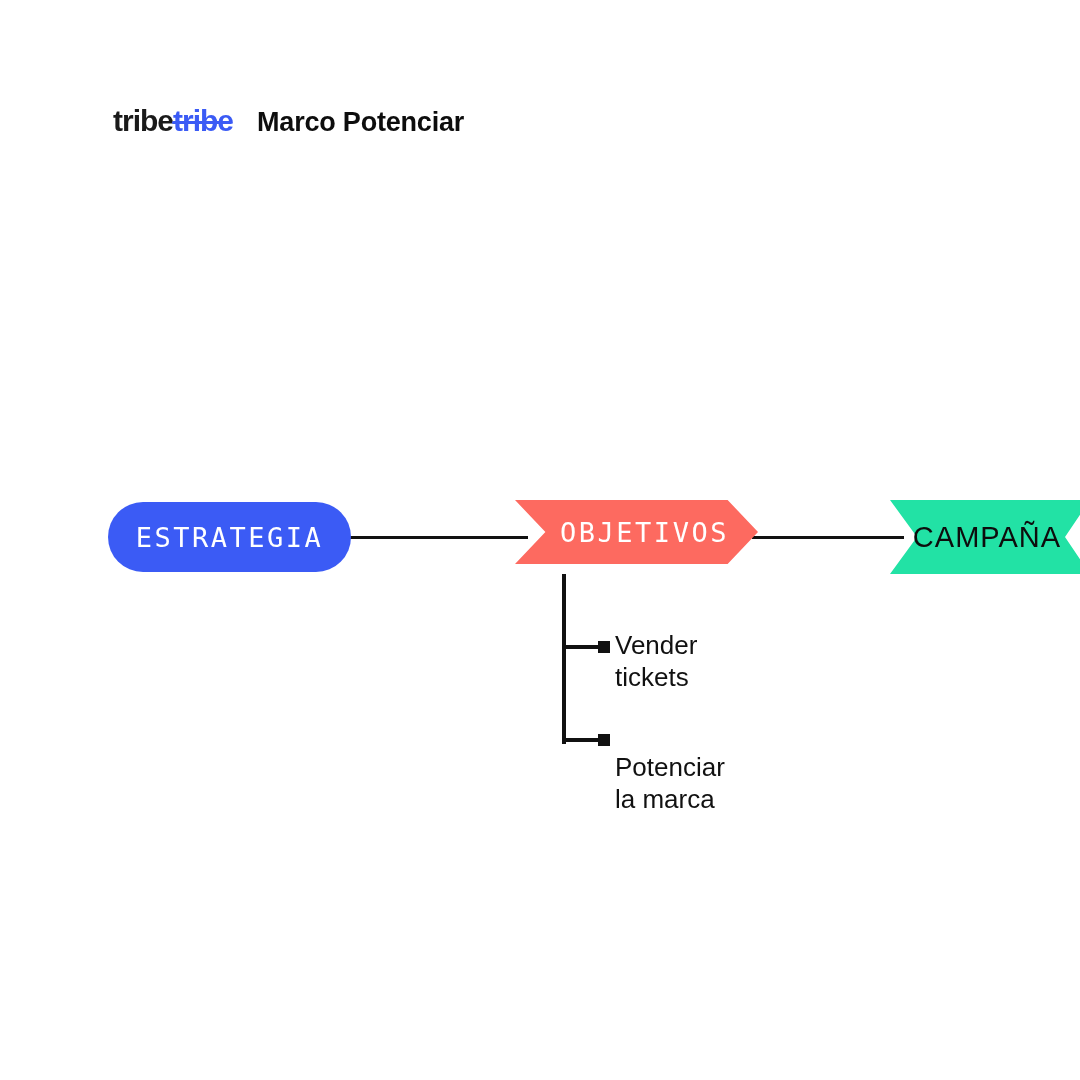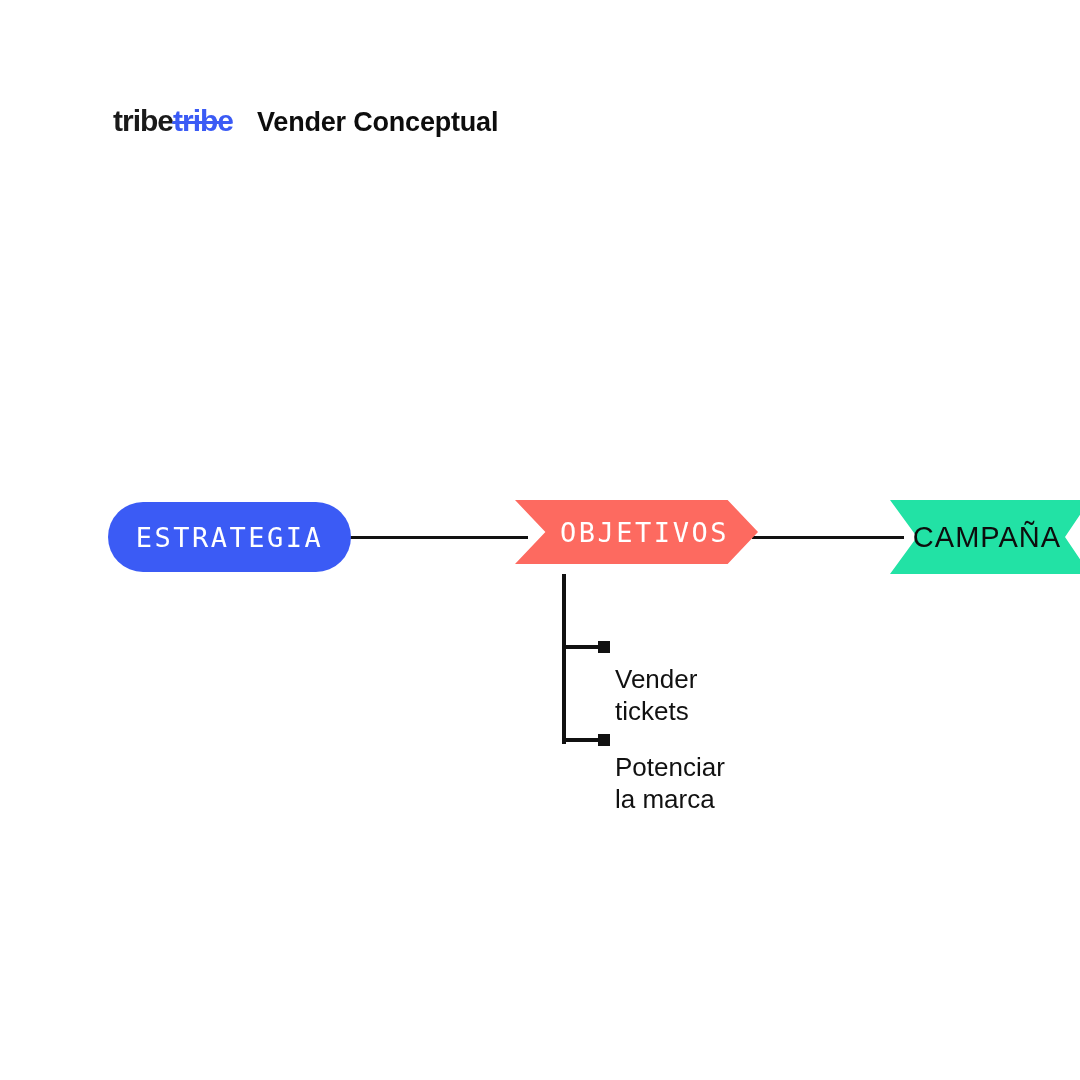--- a/index.html
+++ b/index.html
@@ -72,33 +72,33 @@
   .branch-1   { left:562px; top:645px; width:42px; }
   .branch-2   { left:562px; top:738px; width:42px; }
   .bullet     { position:absolute; width:12px; height:12px; background:#111; }
   .bullet-1   { left:598px; top:641px; }
   .bullet-2   { left:598px; top:734px; }
 
   .branch-text {
     position:absolute; font-family:"Liberation Sans", sans-serif;
     font-size:26px; color:#111111; line-height:32px; white-space:pre-line;
   }
-  .branch-text-1 { left:615px; top:663px; }
+  .branch-text-1 { left:615px; top:629px; }
   .branch-text-2 { left:615px; top:722px;margin-top:29px; }
 </style>
 </head>
 <body>
 
 <div id="canvas">
 
   <div class="header">
     <div class="logo">
       <span class="clan">tribe</span><span class="tribe"><span>tribe</span><span class="strike"></span></span>
     </div>
-    <div class="page-title">Vender Conceptual</div>
+    <div class="page-title">Marco Potenciar</div>
   </div>
 
   <div class="flow-row">
 
     <div class="conn conn-1"></div>
     <div class="conn conn-2"></div>
 
     <div class="pill">
       <span class="node-label-mono">ESTRATEGIA</span>
     </div>

